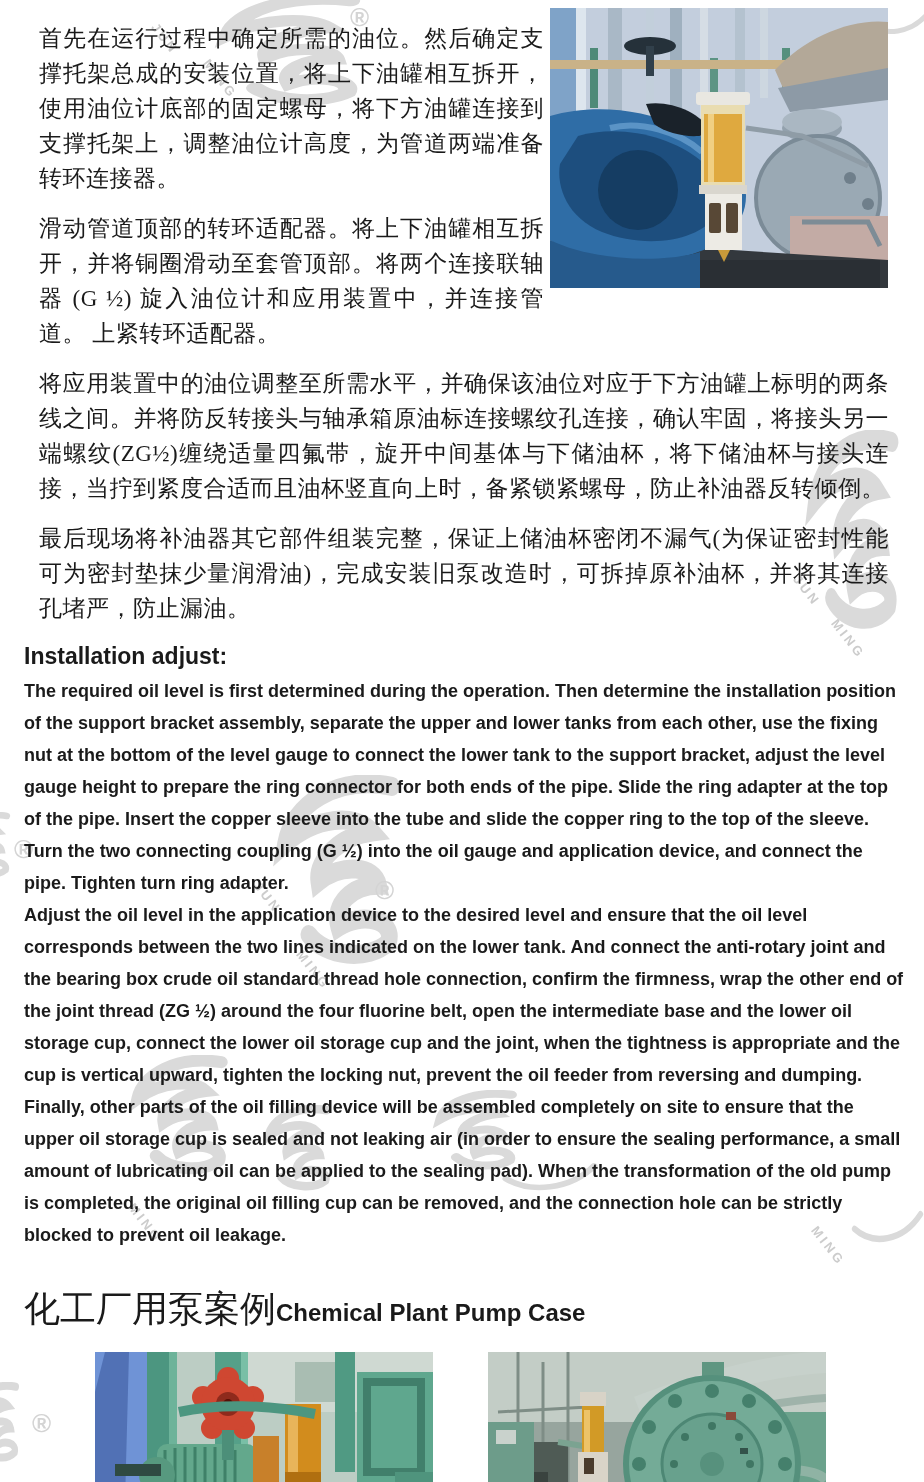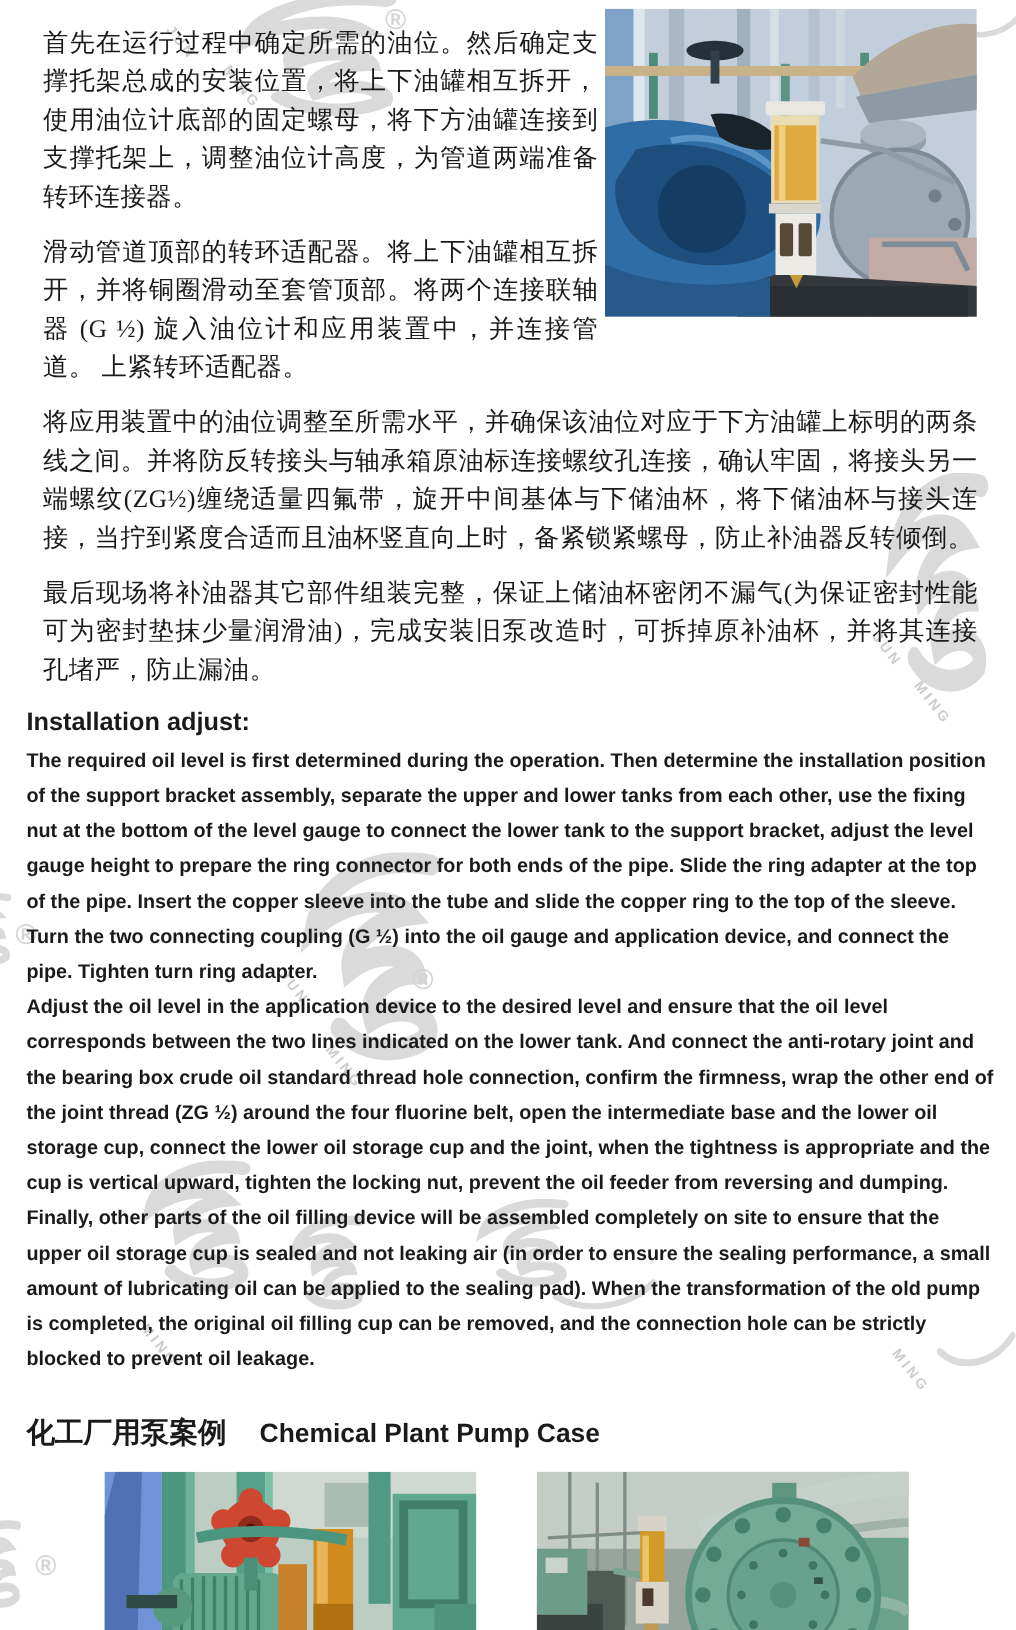--- a/index.html
+++ b/index.html
@@ -47,26 +47,25 @@
     padding:0;
   }
   figure{margin:0;padding:0;}
   figure svg{display:block;}
   
   .case-heading{
     margin-top:34px;
     white-space:nowrap;
   }
   .case-zh{
-    font-size:26px;font-weight:bold;
+    font-size:36px;font-weight:normal;
     font-family:"Liberation Sans",sans-serif;
   }
   .case-en{
     font-size:24px;font-weight:bold;
-    margin-left:30px;
   }
   .case-photos{
     display:flex;
     margin-top:18px;
     margin-left:71px;
   }
   .photo-case-left{width:338px;height:232px;}
   .photo-case-right{width:338px;height:236px;margin-left:55px;}
   
   .wm{

